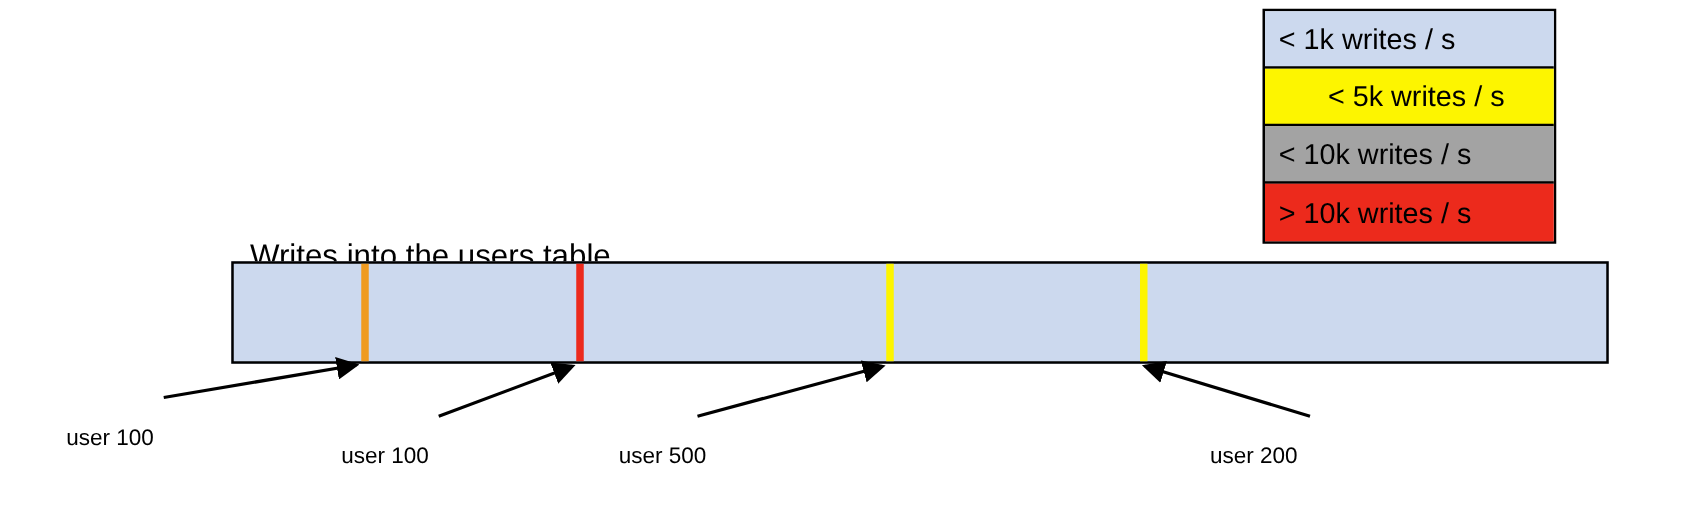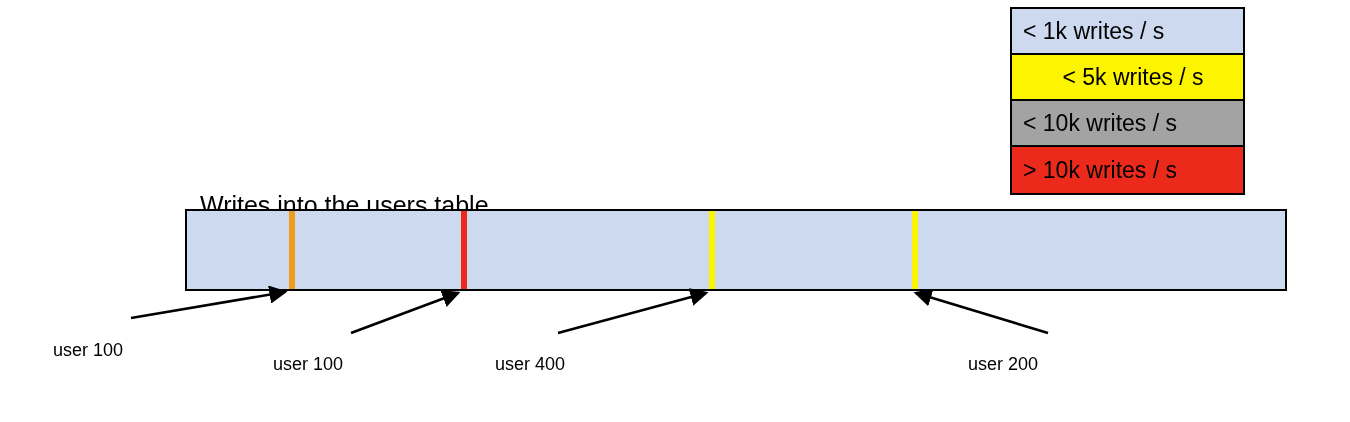--- a/index.html
+++ b/index.html
@@ -121,16 +121,16 @@
       </marker>
     </defs>
     <line x1="131" y1="318" x2="285" y2="292" stroke="#000000" stroke-width="2.6" marker-end="url(#ah)"></line>
     <line x1="351" y1="333" x2="458" y2="293" stroke="#000000" stroke-width="2.6" marker-end="url(#ah)"></line>
     <line x1="558" y1="333" x2="706" y2="293" stroke="#000000" stroke-width="2.6" marker-end="url(#ah)"></line>
     <line x1="1048" y1="333" x2="916" y2="293" stroke="#000000" stroke-width="2.6" marker-end="url(#ah)"></line>
   </svg>
 
   <div class="point-label" style="left:53px; top:340px;">user 100</div>
   <div class="point-label" style="left:273px; top:354px;">user 100</div>
-  <div class="point-label" style="left:495px; top:354px;">user 400</div>
+  <div class="point-label" style="left:495px; top:354px;">user 500</div>
   <div class="point-label" style="left:968px; top:354px;">user 200</div>
 
 </div>
 
 </body></html>

